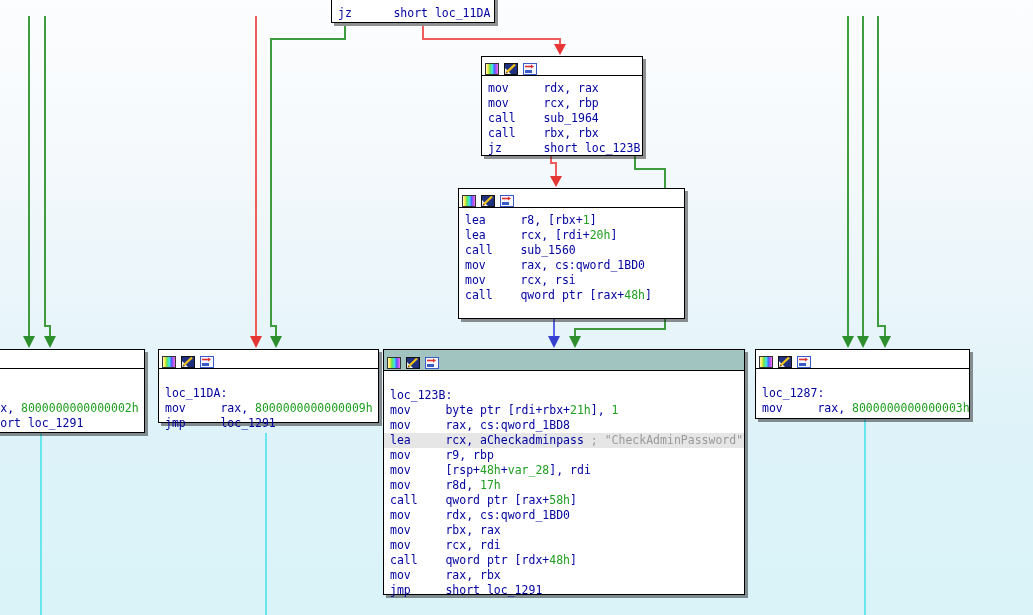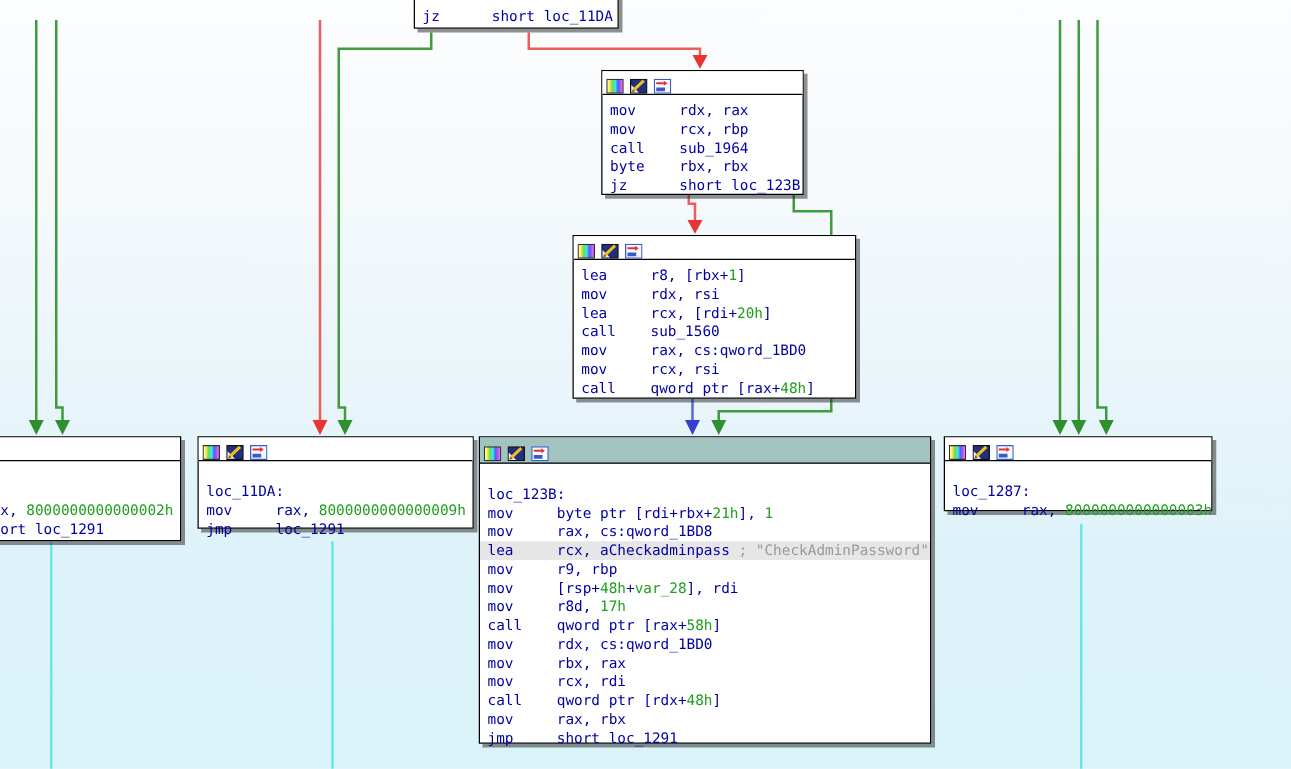--- a/index.html
+++ b/index.html
@@ -120,21 +120,21 @@
             <rect x="0.5" y="0.5" width="13" height="11" fill="#f6faff" stroke="#3a5ac8"></rect>
             <path d="M2,3.5 H8" stroke="#e03030" stroke-width="1.6"></path>
             <path d="M8,1.5 L11,3.5 L8,5.5 Z" fill="#e03030"></path>
             <rect x="2" y="7" width="7" height="3" fill="#3a5ac8"></rect>
           </svg></span>
     </div>
     <div class="body pad-plain">
         <div class="asm-line"><span class="tk-n">mov     rdx, rax</span></div>
         <div class="asm-line"><span class="tk-n">mov     rcx, rbp</span></div>
         <div class="asm-line"><span class="tk-n">call    sub_1964</span></div>
-        <div class="asm-line"><span class="tk-n">byte    rbx, rbx</span></div>
+        <div class="asm-line"><span class="tk-n">call    rbx, rbx</span></div>
         <div class="asm-line"><span class="tk-n">jz      short loc_123B</span></div>
       </div>
   </div>
 
   <div class="node" style="left:458px;top:172px;width:227px;height:131px;">
     <div class="titlebar">
       <span class="nicon"><svg width="14" height="12">
             <rect x="0.5" y="0.5" width="13" height="11" fill="url(#rainbow)" stroke="#333"></rect>
           </svg></span>
       <span class="nicon"><svg width="14" height="12">
@@ -145,21 +145,20 @@
           </svg></span>
       <span class="nicon"><svg width="14" height="12">
             <rect x="0.5" y="0.5" width="13" height="11" fill="#f6faff" stroke="#3a5ac8"></rect>
             <path d="M2,3.5 H8" stroke="#e03030" stroke-width="1.6"></path>
             <path d="M8,1.5 L11,3.5 L8,5.5 Z" fill="#e03030"></path>
             <rect x="2" y="7" width="7" height="3" fill="#3a5ac8"></rect>
           </svg></span>
     </div>
     <div class="body pad-plain">
         <div class="asm-line"><span class="tk-n">lea     r8, [rbx+</span><span class="tk-g">1</span><span class="tk-n">]</span></div>
-        <div class="asm-line"><span class="tk-n">mov     rdx, rsi</span></div>
         <div class="asm-line"><span class="tk-n">lea     rcx, [rdi+</span><span class="tk-g">20h</span><span class="tk-n">]</span></div>
         <div class="asm-line"><span class="tk-n">call    sub_1560</span></div>
         <div class="asm-line"><span class="tk-n">mov     rax, cs:qword_1BD0</span></div>
         <div class="asm-line"><span class="tk-n">mov     rcx, rsi</span></div>
         <div class="asm-line"><span class="tk-n">call    qword ptr [rax+</span><span class="tk-g">48h</span><span class="tk-n">]</span></div>
       </div>
   </div>
 
   <div class="node selected" style="left:383px;top:333px;width:362px;height:246px;">
     <div class="titlebar">
@@ -224,21 +223,21 @@
             <rect x="2" y="7" width="7" height="3" fill="#3a5ac8"></rect>
           </svg></span>
     </div>
     <div class="body pad-label">
         <div class="asm-line"><span class="tk-n">loc_11DA:</span></div>
         <div class="asm-line"><span class="tk-n">mov     rax, </span><span class="tk-g">8000000000000009h</span></div>
         <div class="asm-line"><span class="tk-n">jmp     loc_1291</span></div>
       </div>
   </div>
 
-  <div class="node" style="left:755px;top:333px;width:215px;height:60px;">
+  <div class="node" style="left:755px;top:333px;width:215px;height:70px;">
     <div class="titlebar">
       <span class="nicon"><svg width="14" height="12">
             <rect x="0.5" y="0.5" width="13" height="11" fill="url(#rainbow)" stroke="#333"></rect>
           </svg></span>
       <span class="nicon"><svg width="14" height="12">
             <rect x="0.5" y="0.5" width="13" height="11" fill="#20307e" stroke="#111"></rect>
             <path d="M1,11 L7,11 L1,5 Z" fill="#e9eefc"></path>
             <path d="M2.5,9.5 L11,1.5" stroke="#f2c218" stroke-width="2.4"></path>
             <path d="M1.5,10.8 L4,10 L2.4,8.4 Z" fill="#7a4a10"></path>
           </svg></span>

